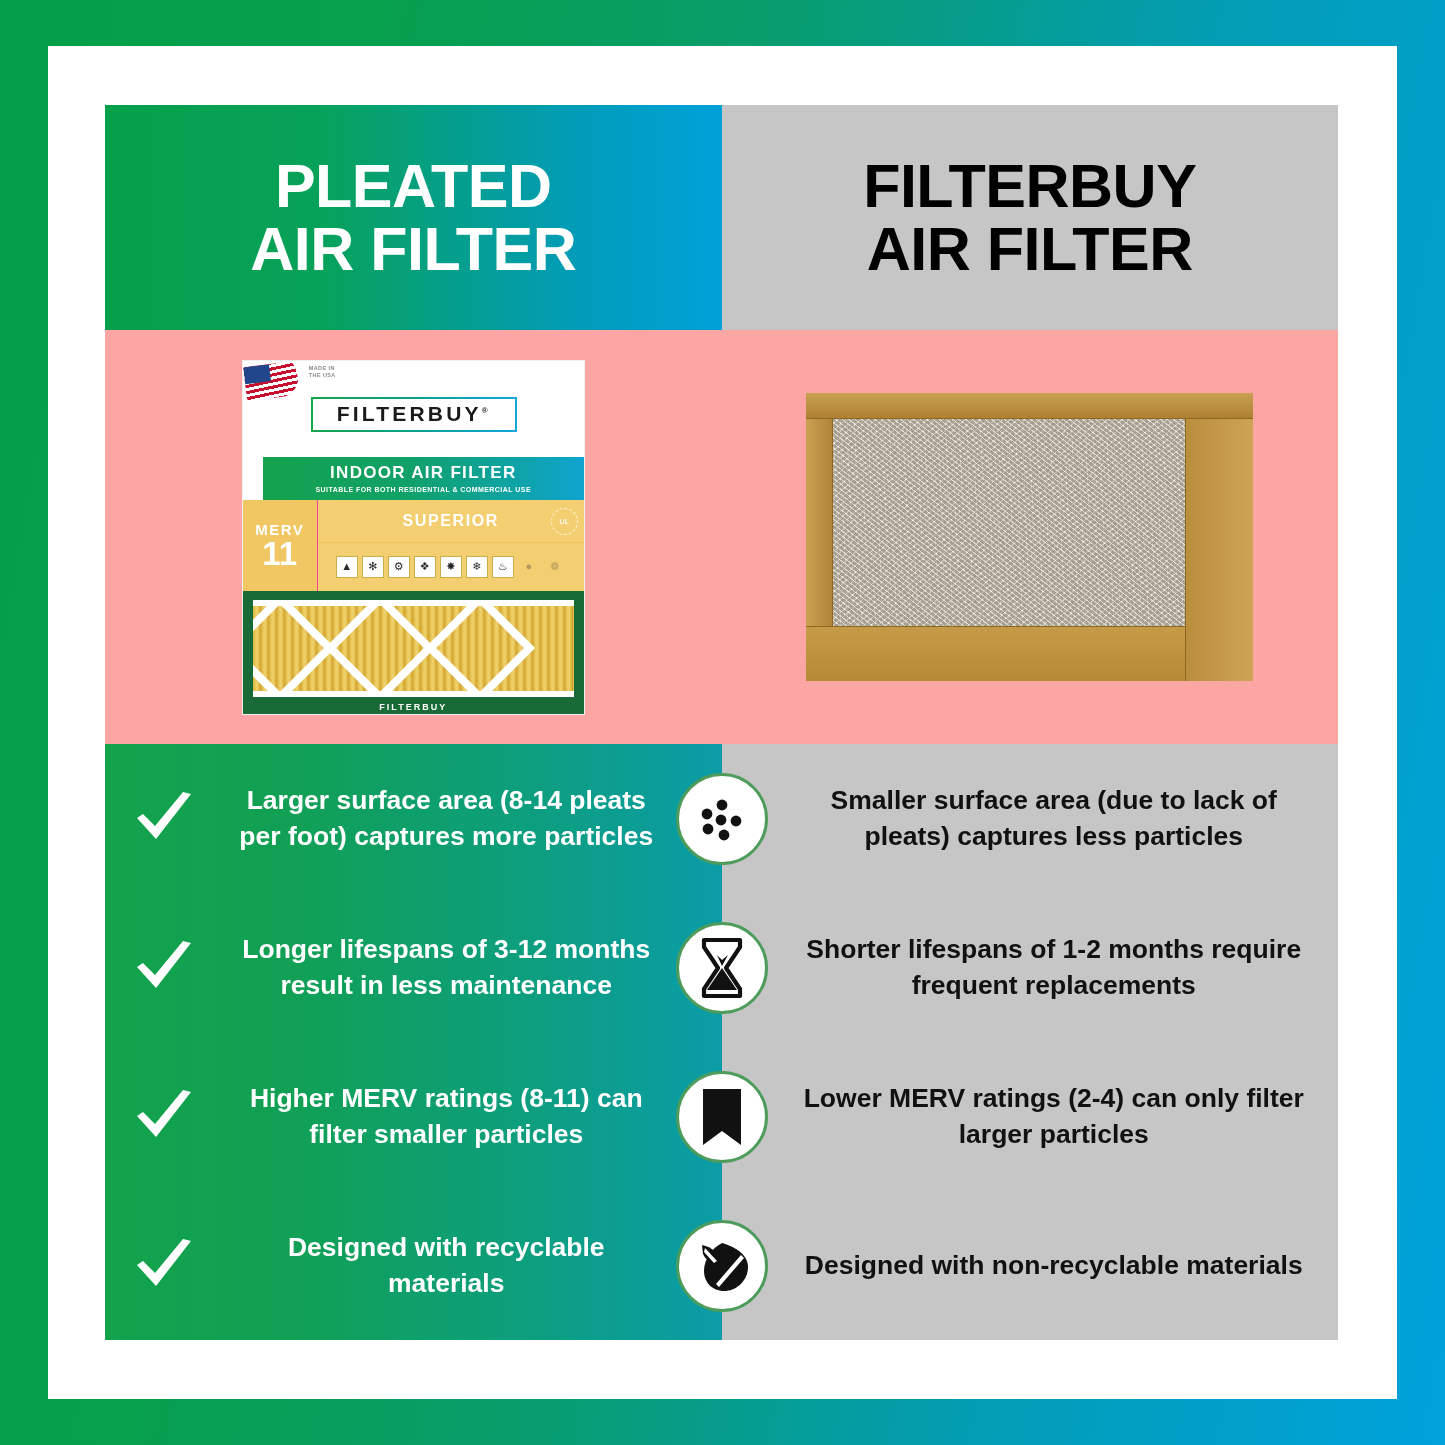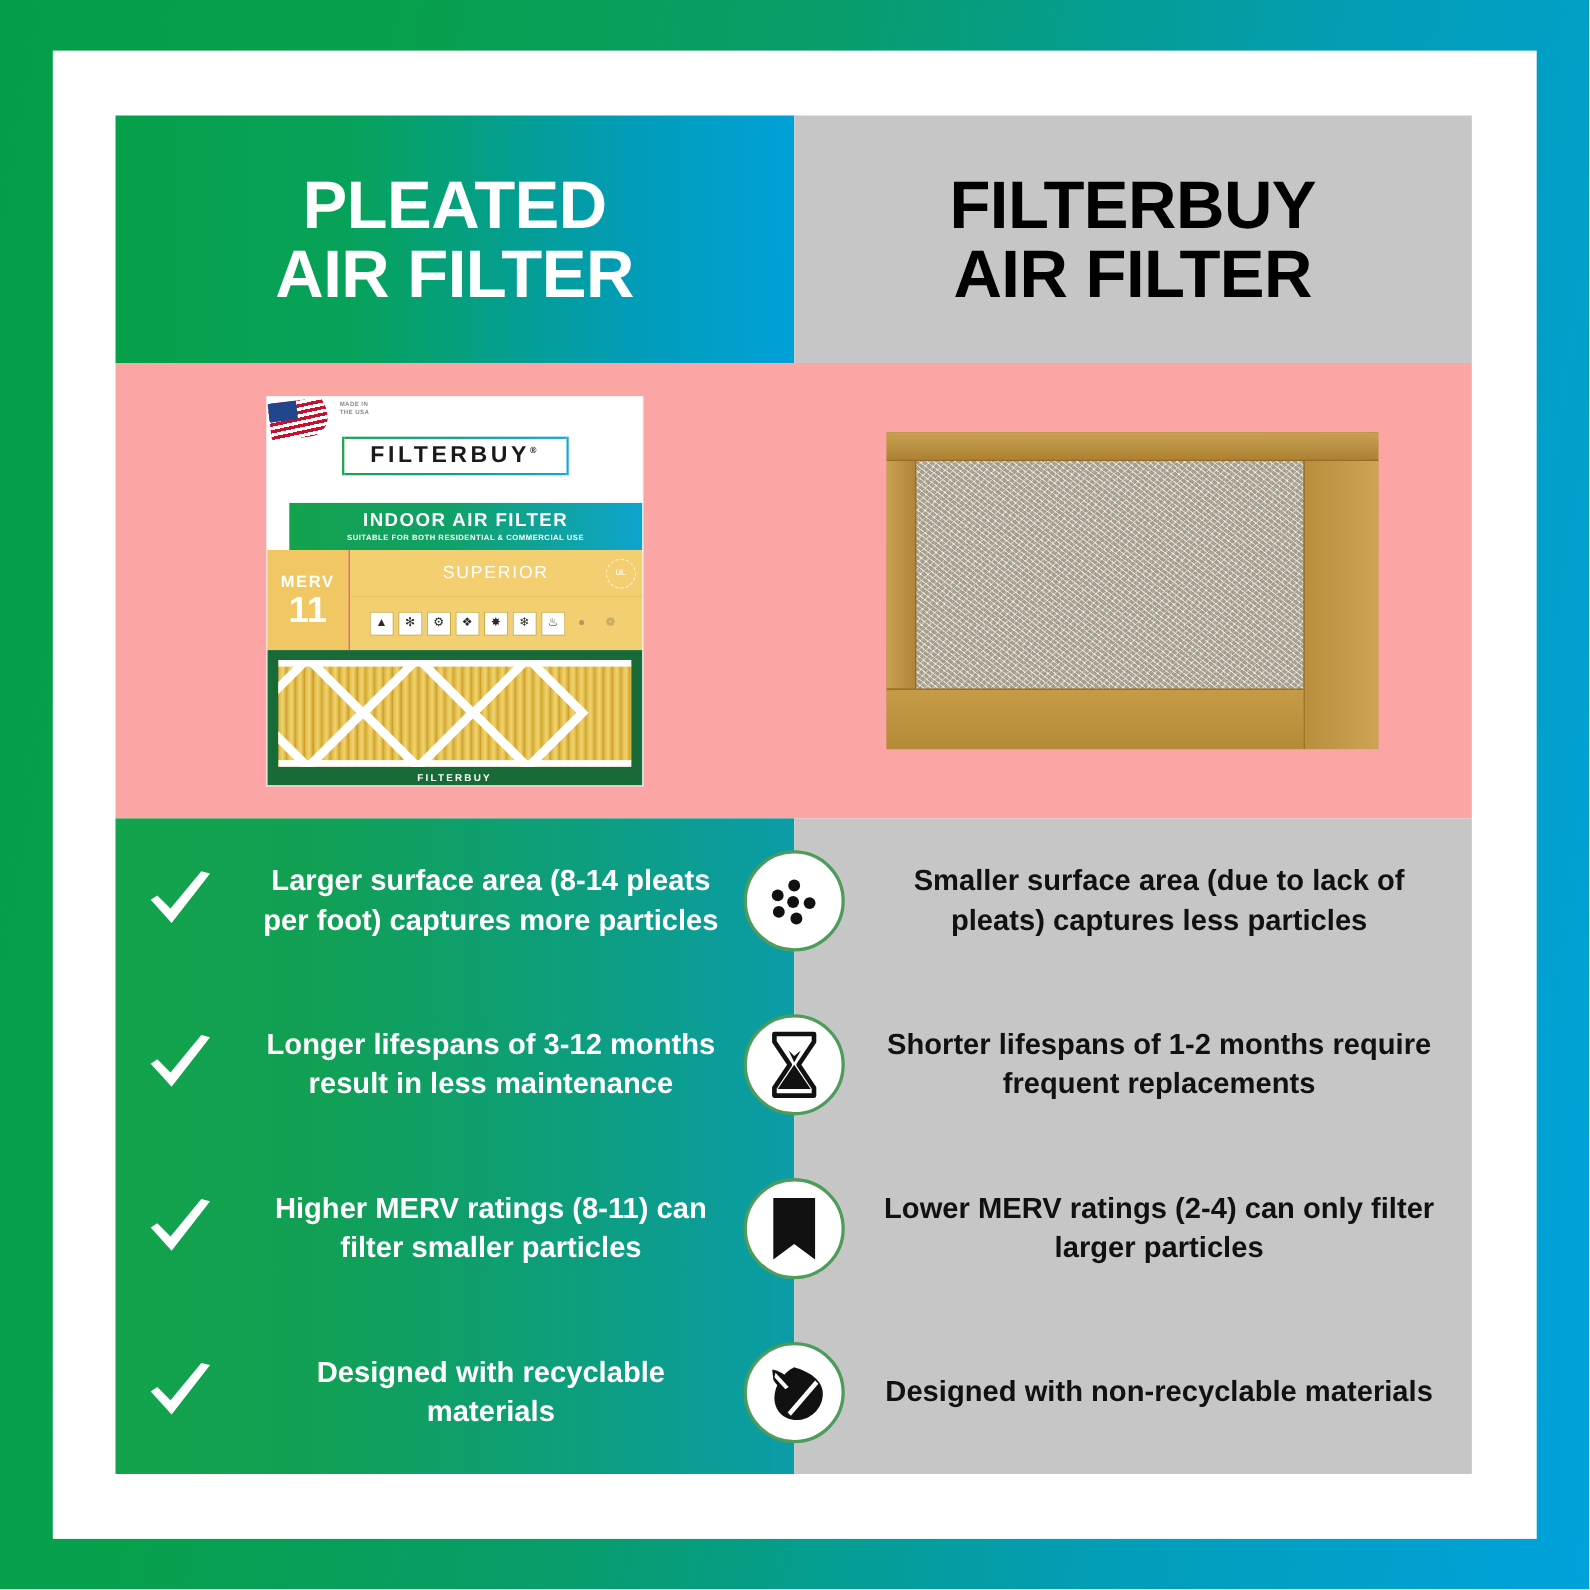--- a/index.html
+++ b/index.html
@@ -143,21 +143,21 @@
   #merv-label { font-size: 15px; font-weight: bold; letter-spacing: 1.5px; }
   #merv-value { font-size: 33px; font-weight: bold; line-height: 0.95; }
   #merv-right { flex: 1; display: flex; flex-direction: column; }
   #superior-row {
     height: 43px;
     display: flex; align-items: center; justify-content: center;
     position: relative;
     border-bottom: 1px solid #EDC255;
   }
   #superior-text {
-    font-size: 16px; font-weight: normal; color: #FFFFFF; letter-spacing: 1.6px;
+    font-size: 16px; font-weight: bold; color: #FFFFFF; letter-spacing: 1.6px;
   }
   #ul-mark {
     position: absolute; right: 6px; top: 8px;
     width: 27px; height: 27px;
     border-radius: 50%;
     border: 1.5px dashed rgba(255,255,255,0.75);
     display: flex; align-items: center; justify-content: center;
     font-size: 7px; color: rgba(255,255,255,0.85); font-weight: bold;
   }
   #icon-strip {

